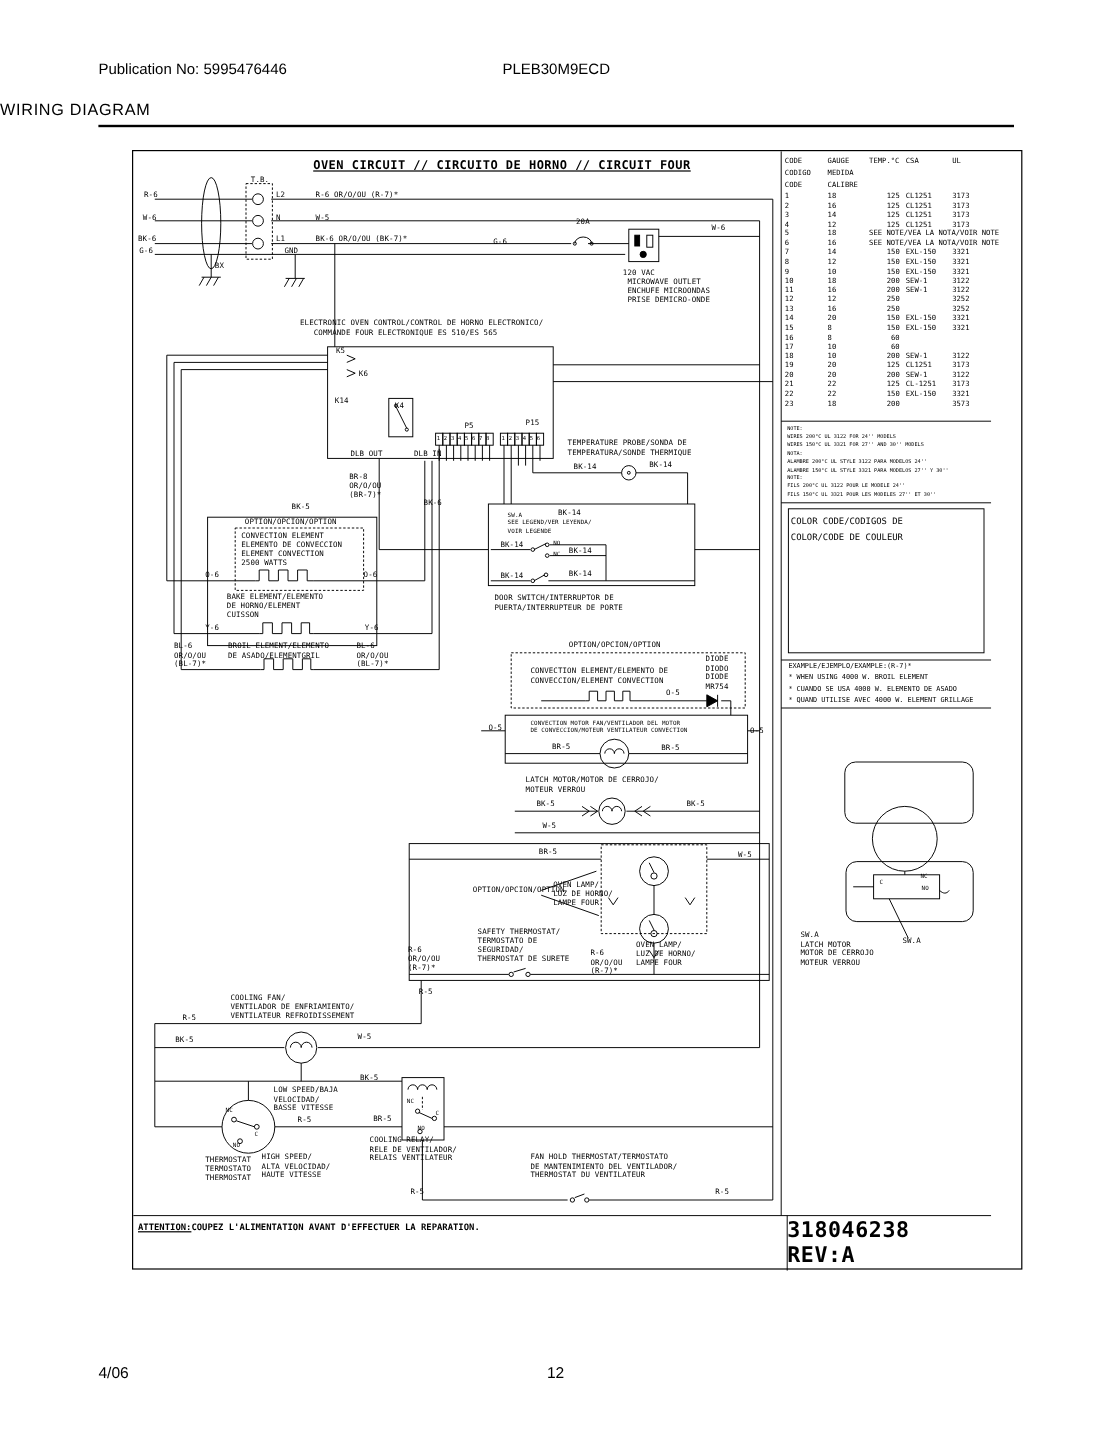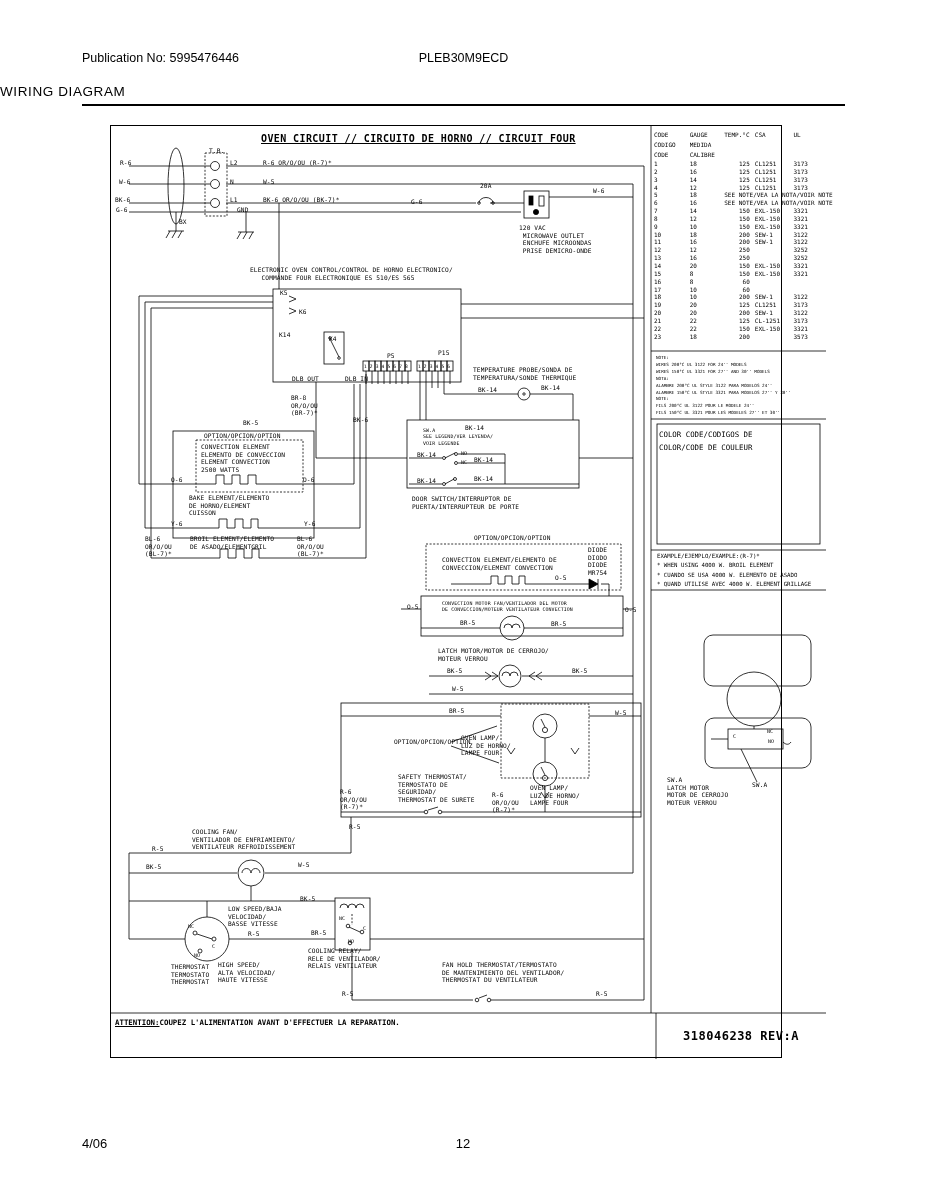--- a/index.html
+++ b/index.html
@@ -8,41 +8,41 @@
   .abs{position:absolute;}
   .sans{font-family:"Liberation Sans",sans-serif;}
   
   #pub{left:82px;top:51px;font-size:12.5px;}
   #model{left:0;top:51px;width:927px;text-align:center;font-size:12.5px;}
   #heading{left:0;top:84px;width:927px;font-size:13.5px;letter-spacing:.6px;}
   #rule{left:82px;top:104px;width:763px;height:2px;background:#000;}
   #f-date{left:82px;top:1136px;font-size:13px;}
   #f-page{left:440px;top:1136px;width:46px;text-align:center;font-size:13px;}
   
-  #diagram{left:110px;top:125px;width:672px;height:933px;border:1.2px solid #000;box-sizing:border-box;}
+  #diagram{left:110px;top:125px;width:742px;height:933px;border:1.2px solid #000;box-sizing:border-box;}
   #dg-svg{position:absolute;left:0;top:0;}
   #dg-title{position:absolute;left:150px;top:7px;width:310px;text-align:center;
             font-size:10px;font-weight:bold;letter-spacing:.4px;text-decoration:underline;white-space:nowrap;}
   .lbl{position:absolute;font-size:6.2px;line-height:7.7px;white-space:pre;letter-spacing:.1px;}
   .tiny{font-size:4.9px;line-height:6.4px;}
   .pins{font-size:4.6px;letter-spacing:3.1px;line-height:8px;}
   
   #wire-table{position:absolute;left:543px;top:4px;width:170px;border-collapse:collapse;table-layout:fixed;}
   #wire-table th{font-size:6px;line-height:10px;font-weight:normal;text-align:left;vertical-align:top;white-space:pre;padding:0;}
   #wire-table td{font-size:6px;line-height:7.85px;padding:0;white-space:nowrap;}
   #wire-table td.r{text-align:right;padding-right:5px;}
   #notes{left:545px;top:229px;font-size:4.3px;line-height:6.9px;white-space:pre;}
   #cc-title{left:548px;top:303px;font-size:7.4px;line-height:12.5px;white-space:pre;}
   #cc-list{left:566px;top:334px;font-size:6.8px;line-height:9.4px;white-space:pre;}
   #example{left:546px;top:426px;font-size:5.7px;line-height:9.4px;white-space:pre;}
   
   #caution{left:4px;top:890px;width:536px;font-size:7.4px;line-height:13.5px;font-weight:bold;white-space:nowrap;}
   #caution .kw{text-decoration:underline;}
   #partbox{left:545px;top:887px;width:170px;height:46px;display:flex;align-items:center;justify-content:center;
-           font-size:12px;font-weight:bold;letter-spacing:.5px;text-align:right;}
+           font-size:18px;font-weight:bold;letter-spacing:.5px;}
 </style>
 </head>
 <body>
 
 <div class="abs sans" id="pub">Publication No: 5995476446</div>
 <div class="abs sans" id="model">PLEB30M9ECD</div>
 <div class="abs sans" id="heading">WIRING DIAGRAM</div>
 <div class="abs" id="rule"></div>
 
 <div class="abs" id="diagram">

